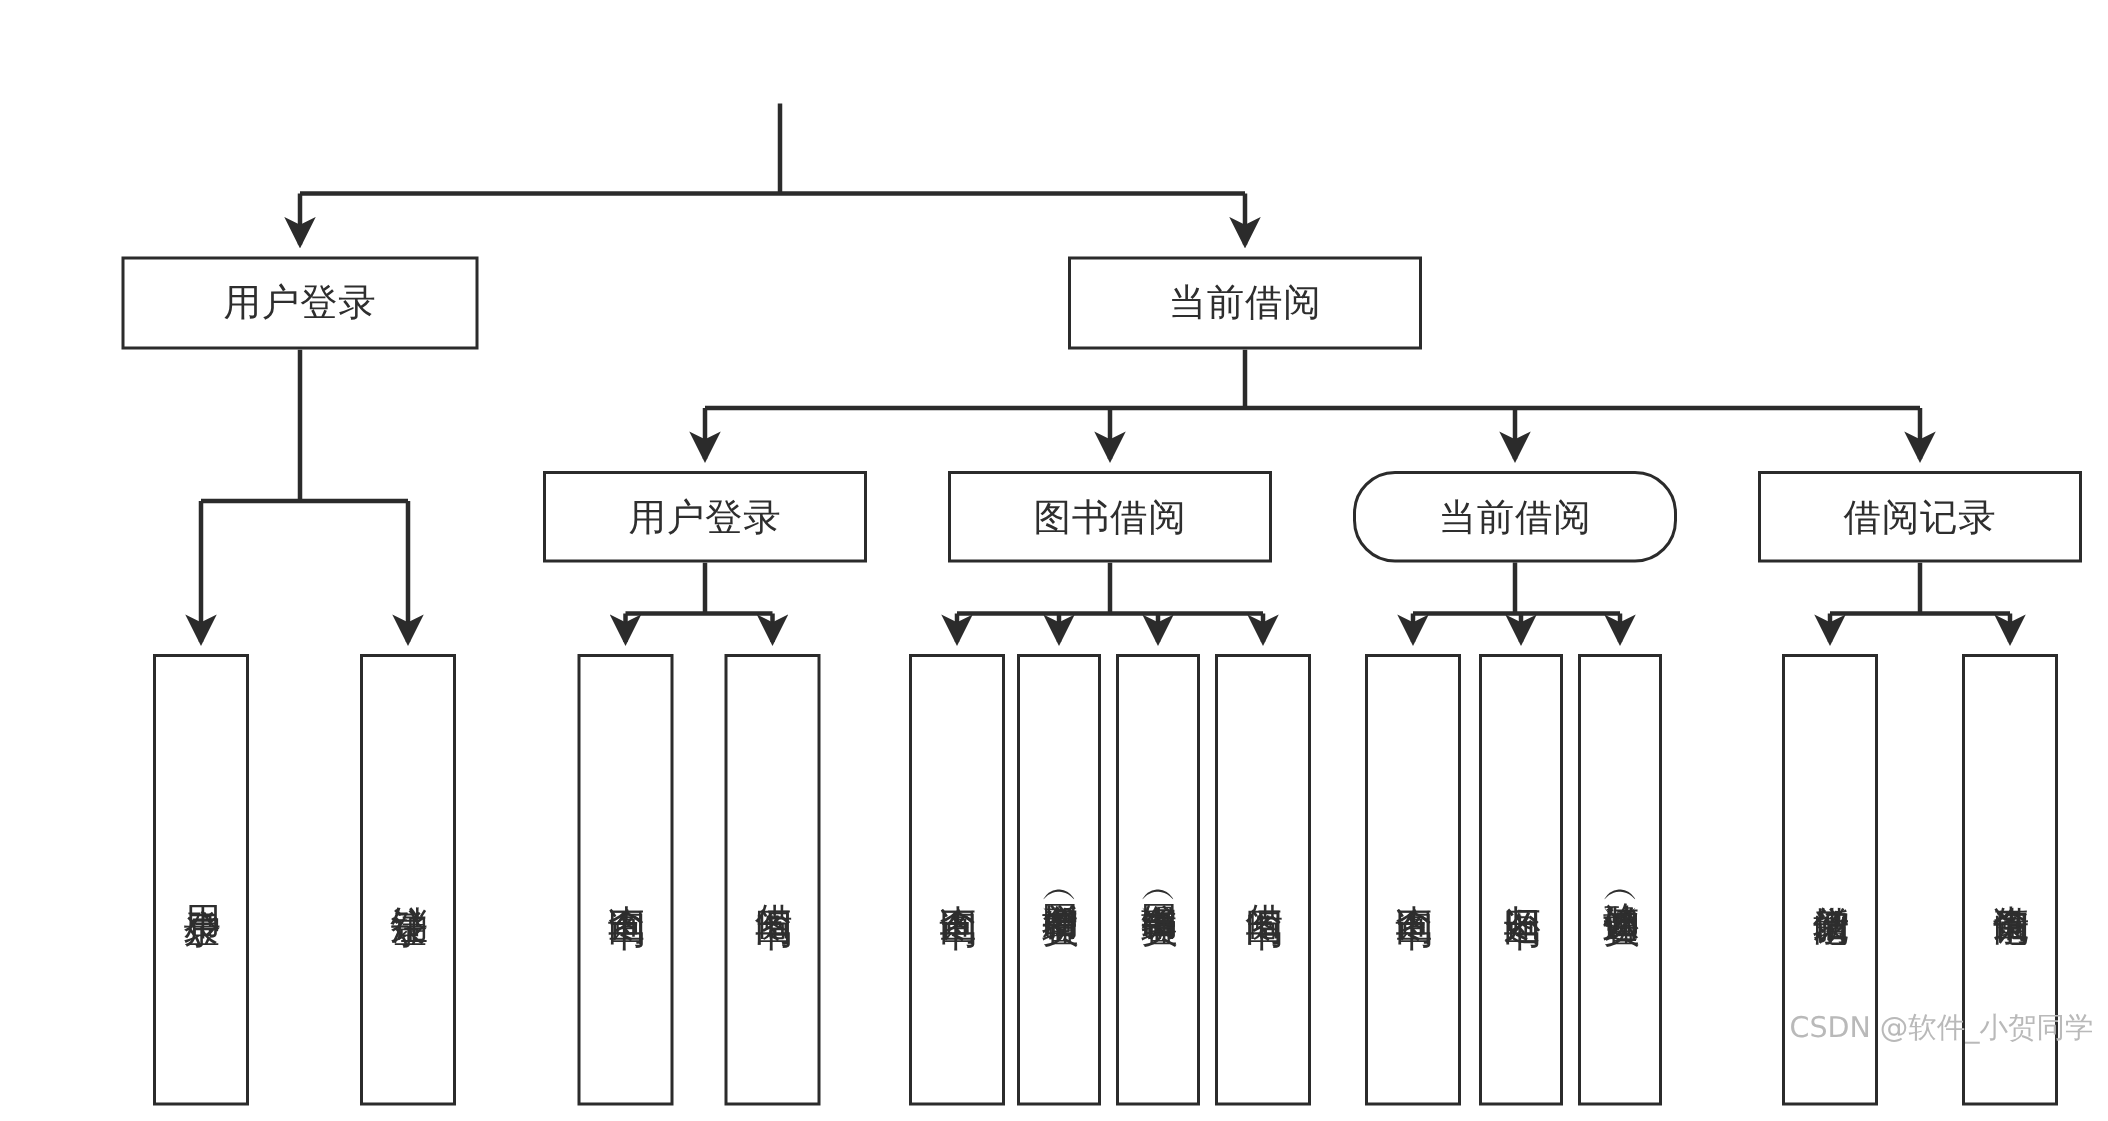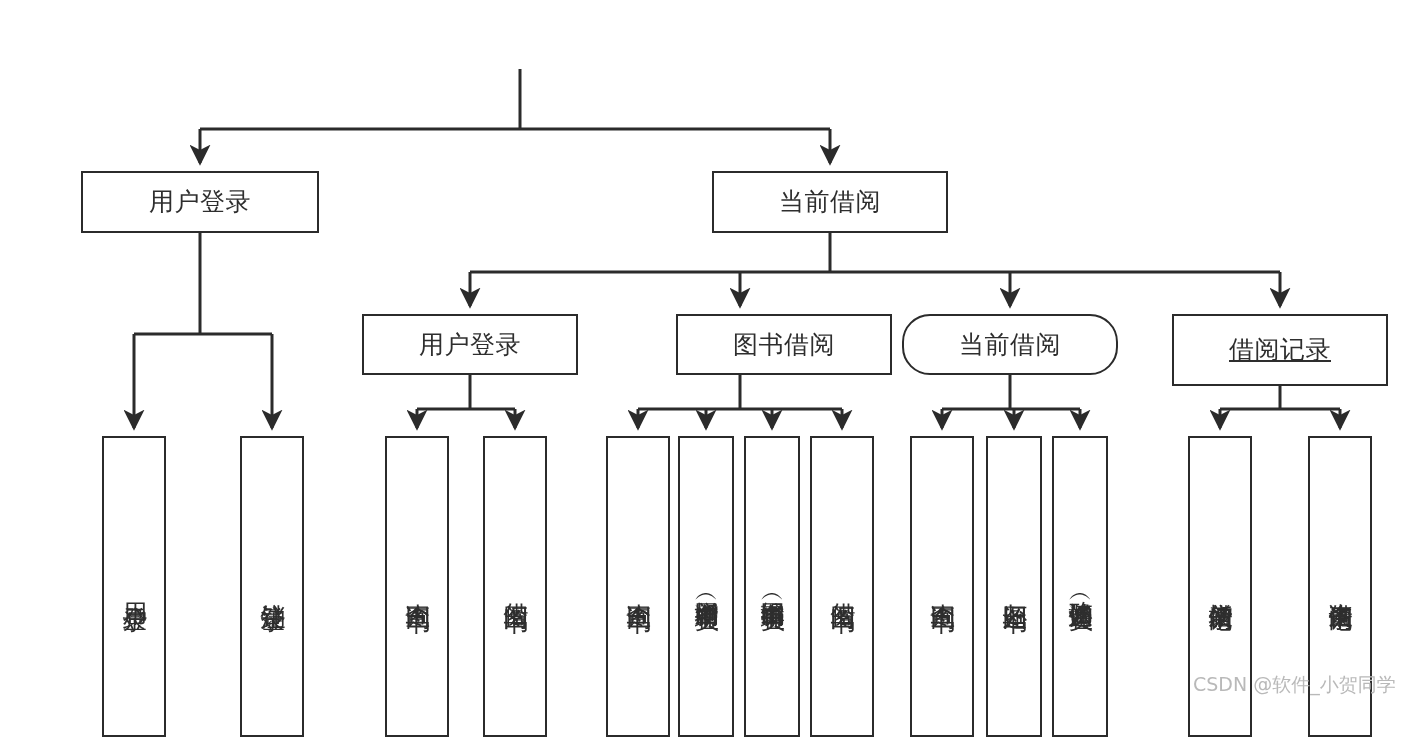--- a/index.html
+++ b/index.html
@@ -137,27 +137,27 @@
   <div class="node horiz" style="left:81px; top:171px; width:238px; height:62px;">
     <span class="nlabel">用户登录</span>
   </div>
   <div class="node horiz" style="left:712px; top:171px; width:236px; height:62px;">
     <span class="nlabel">当前借阅</span>
   </div>
 
   <div class="node horiz" style="left:362px; top:314px; width:216px; height:61px;">
     <span class="nlabel">用户登录</span>
   </div>
-  <div class="node horiz" style="left:632px; top:314px; width:216px; height:61px;margin-left:44px;">
+  <div class="node horiz" style="left:632px; top:314px; width:216px; height:61px;">
     <span class="nlabel">图书借阅</span>
   </div>
   <div class="node horiz" style="left:902px; top:314px; width:216px; height:61px;border-radius:28px;">
     <span class="nlabel">当前借阅</span>
   </div>
-  <div class="node horiz" style="left:1172px; top:314px; width:216px; height:72px;text-decoration:underline;">
+  <div class="node horiz" style="left:1172px; top:314px; width:216px; height:61px;">
     <span class="nlabel">借阅记录</span>
   </div>
 
   <div class="node vert" style="left:102px; top:436px; width:64px; height:301px;">
     <span class="nlabel">用户登录</span>
   </div>
   <div class="node vert" style="left:240px; top:436px; width:64px; height:301px;">
     <span class="nlabel">注销登录</span>
   </div>
 

